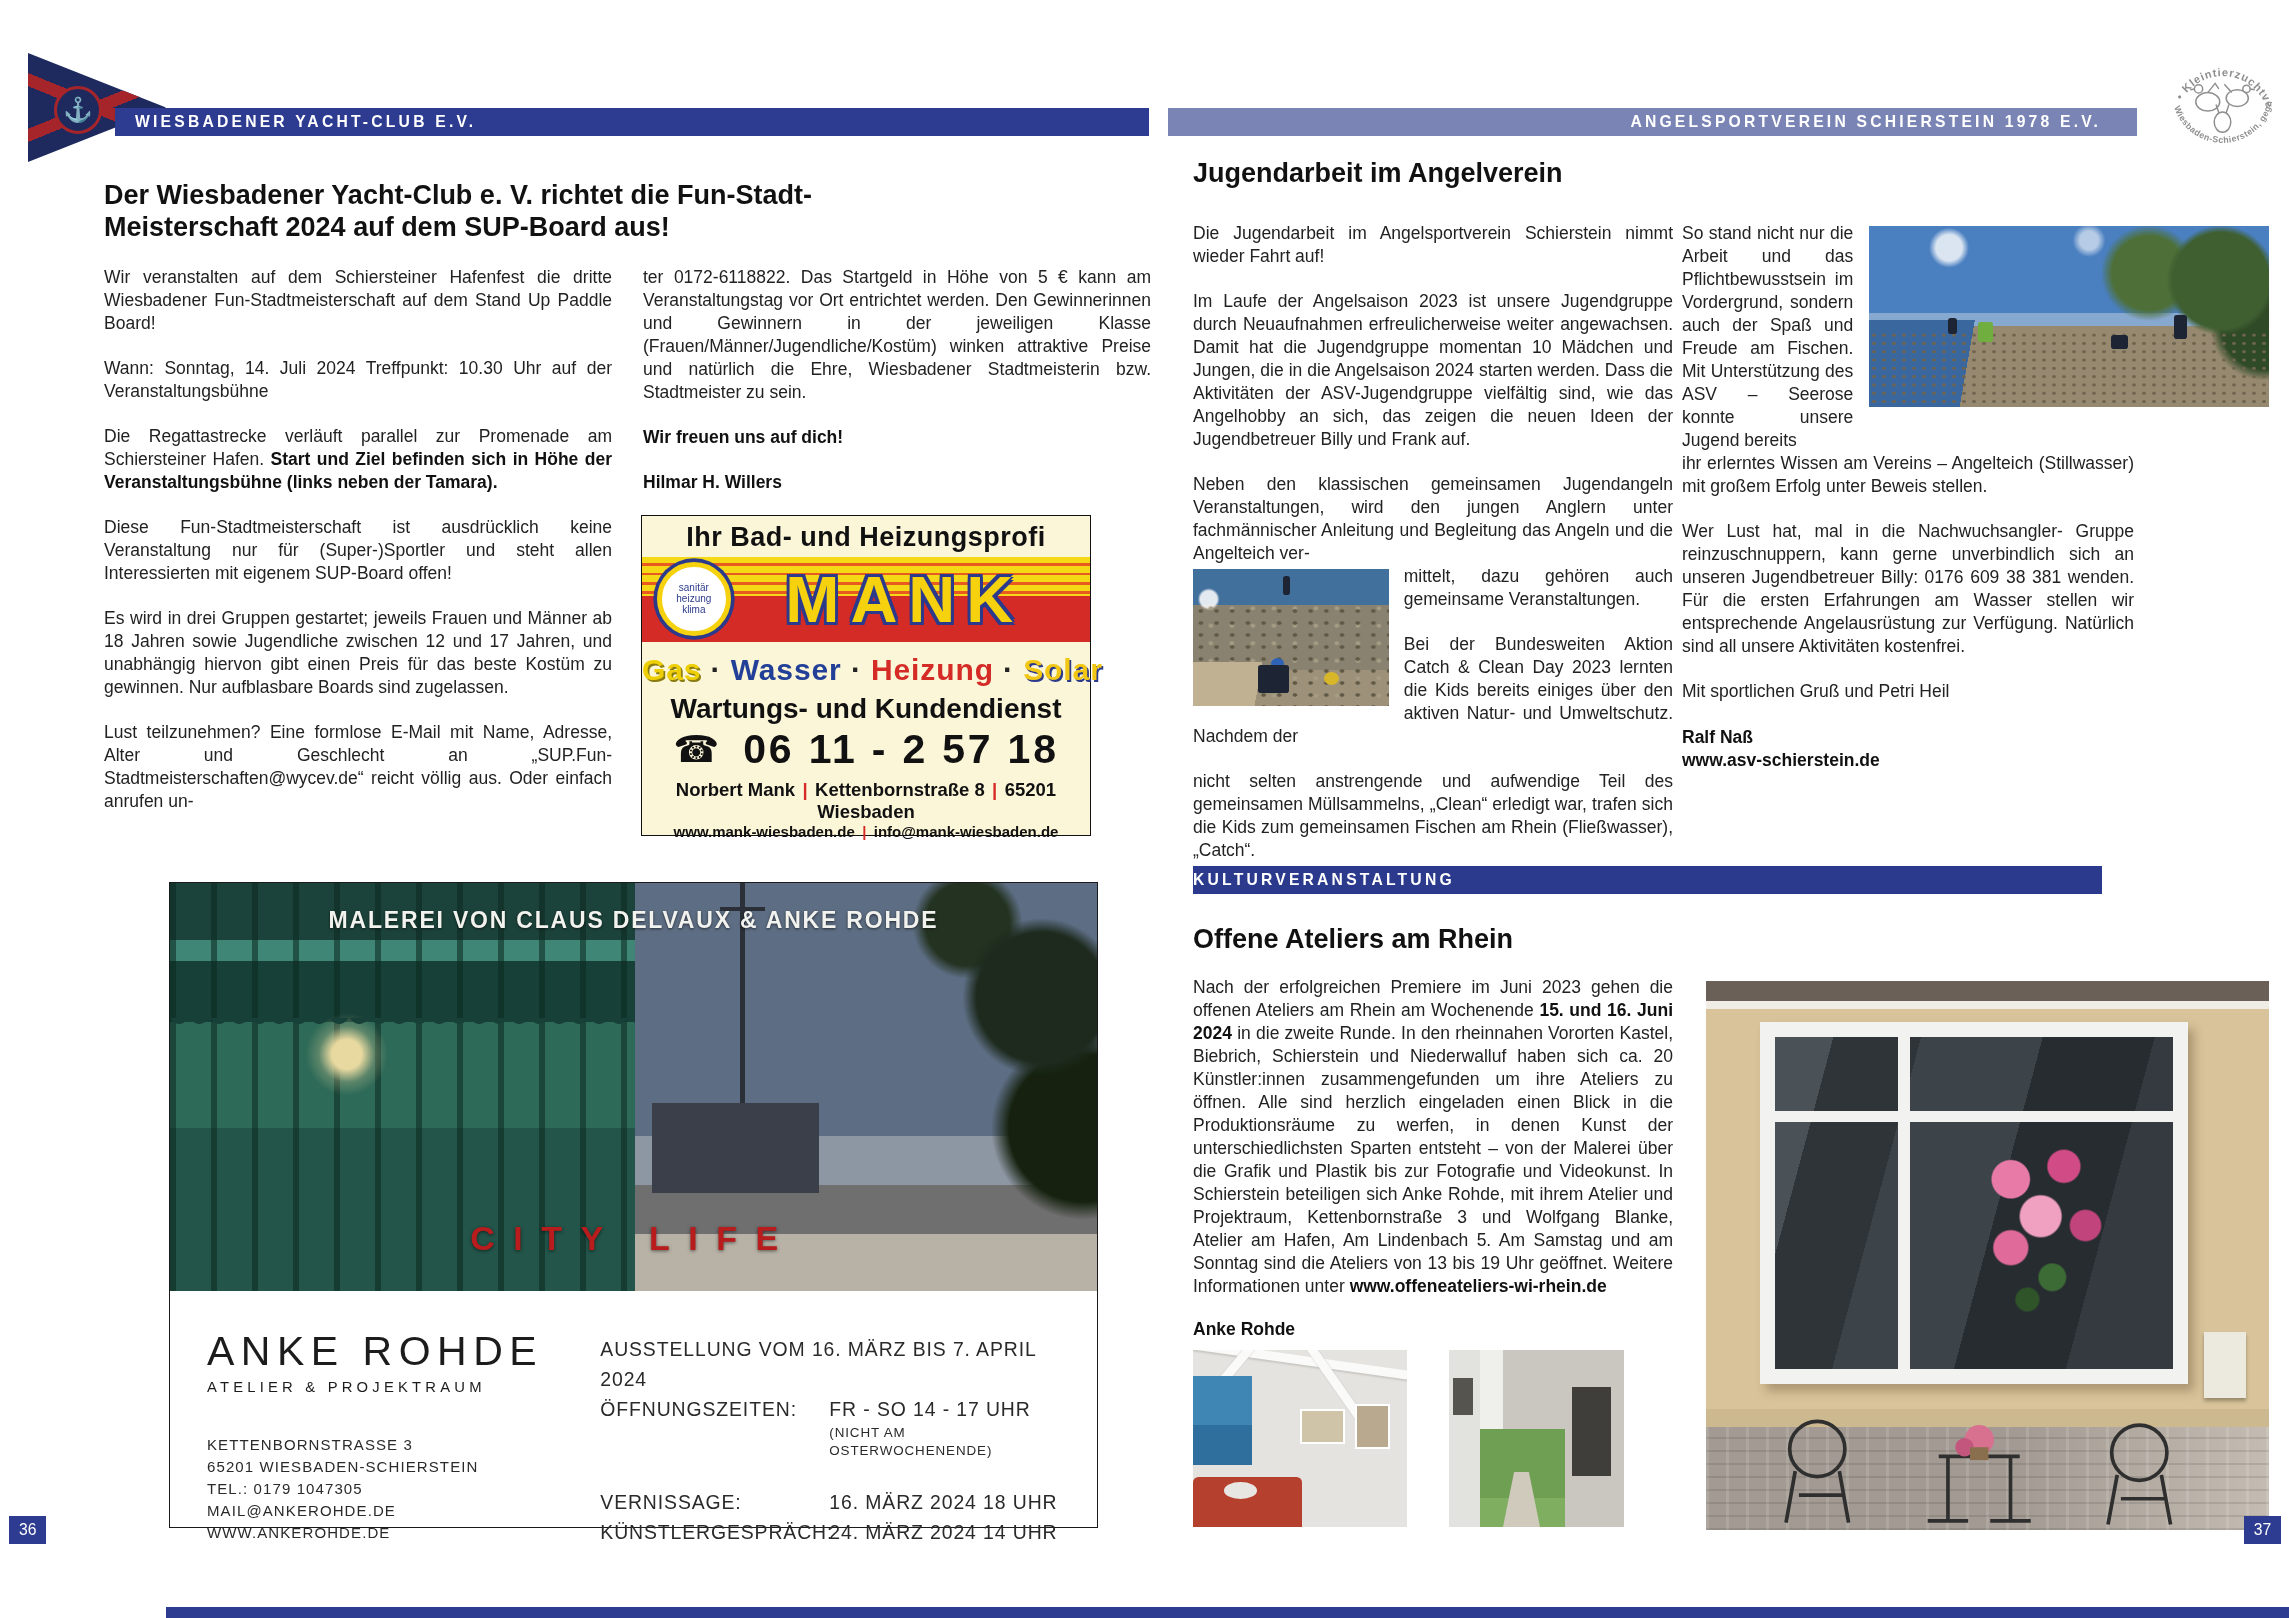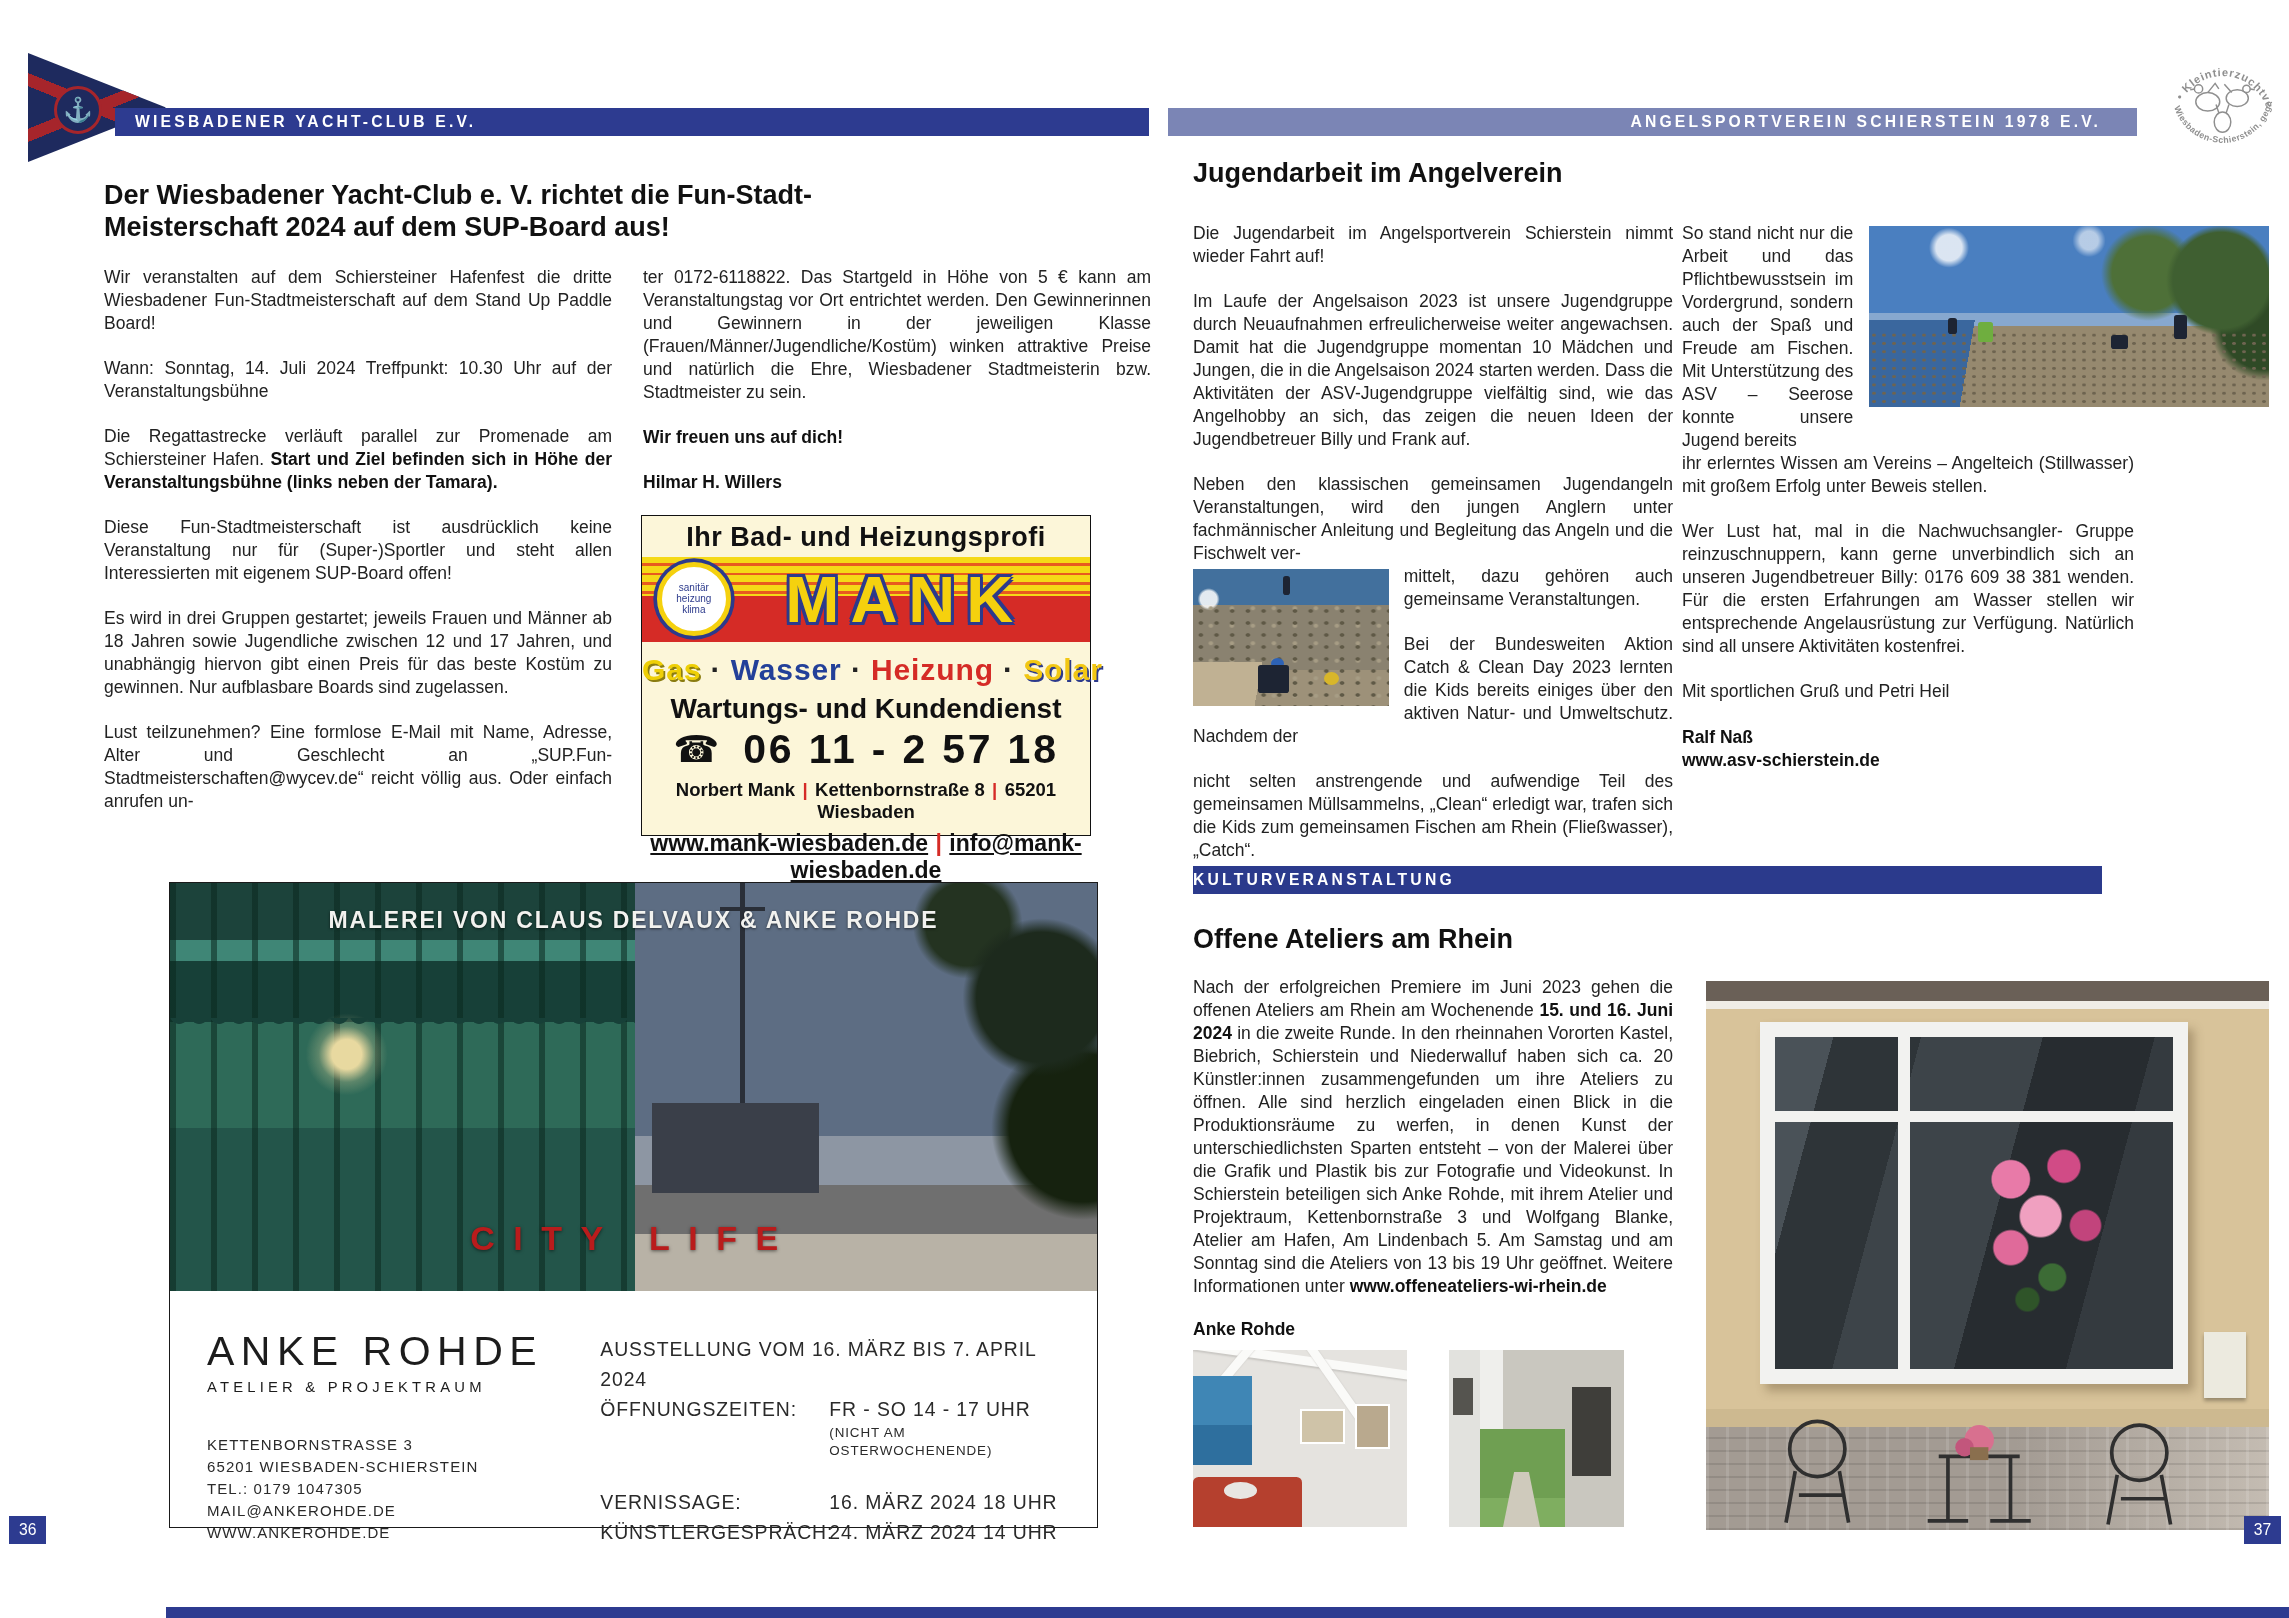--- a/index.html
+++ b/index.html
@@ -118,21 +118,21 @@
   .svc-gas{color:#eecf06;text-shadow:1.8px 1.8px 0 #8a7c10;}
   .svc-wasser{color:#234099;}
   .svc-heizung{color:#d52b26;}
   .svc-solar{color:#f2c713;text-shadow:1.8px 1.8px 0 #2c3a8c;}
   .mank-sub{font-size:28px;font-weight:bold;color:#111;margin-top:5.5px;}
   .mank-phone{display:flex;align-items:center;justify-content:center;gap:24px;margin-top:1.8px;}
   .mank-phone .glyph{font-size:37px;color:#111;}
   .mank-phone .num{font-size:41px;font-weight:bold;color:#111;letter-spacing:2.8px;}
   .mank-addr{font-size:18.5px;font-weight:bold;color:#111;margin-top:5.5px;}
   .mank-addr .sep{color:#d52b26;margin:0 7.4px;}
-  .mank-web{font-size:23px;font-weight:bold;color:#111;margin-top:7px;text-decoration:underline;}
+  .mank-web{font-size:15px;font-weight:bold;color:#111;margin-top:0;}
   
   .anke{position:absolute;left:169px;top:882px;width:929px;height:646px;border:1.8px solid #1a1a1a;
         box-sizing:border-box;background:#fff;}
   .anke-img{position:relative;width:100%;height:408px;overflow:hidden;}
   .anke-img .half-l{position:absolute;left:0;top:0;width:50.2%;height:100%;
      background:
        radial-gradient(circle at 38% 42%,#e8d9a0 0 14.8px,rgba(232,217,160,.25) 28px,transparent 41px),
        repeating-linear-gradient(90deg,rgba(10,40,30,.55) 0 5.5px,transparent 5.5px 41px),
        linear-gradient(180deg,#1c433b 0 14%,#3f8676 14% 19%,#174038 19% 34%,#2e6a58 34% 60%,#23554a 60%),
        #2e6a58;}
@@ -294,21 +294,21 @@
         </div>
       </div>
     </div>
   </div>
 
   <div class="title" style="left:1193px;top:157px;width:831px;">Jugendarbeit im Angelverein</div>
 
   <div class="body-col" style="left:1193px;top:222px;width:480px;">
     <p>Die Jugendarbeit im Angelsportverein Schierstein nimmt wieder Fahrt auf!</p>
     <p>Im Laufe der Angelsaison 2023 ist unsere Jugendgruppe durch Neuaufnahmen erfreulicherweise weiter angewachsen. Damit hat die Jugendgruppe momentan 10 Mädchen und Jungen, die in die Angelsaison 2024 starten werden. Dass die Aktivitäten der ASV-Jugendgruppe vielfältig sind, wie das Angelhobby an sich, das zeigen die neuen Ideen der Jugendbetreuer Billy und Frank auf.</p>
-    <p class="tight">Neben den klassischen gemeinsamen Jugendangeln Veranstaltungen, wird den jungen Anglern unter fachmännischer Anleitung und Begleitung das Angeln und die Fischwelt ver-</p>
+    <p class="tight">Neben den klassischen gemeinsamen Jugendangeln Veranstaltungen, wird den jungen Anglern unter fachmännischer Anleitung und Begleitung das Angeln und die Angelteich ver-</p>
     <div class="photo ph-rocks">
       <div class="speck"></div>
         <div class="pave"></div>
       <div class="fig" style="left:90px;top:7.4px;width:6.5px;height:18.5px;"></div>
       <div class="fig blue" style="left:78px;top:89px;width:13px;height:11px;"></div>
       <div class="fig" style="left:65px;top:96px;width:31px;height:28px;"></div>
       <div class="fig yellow" style="left:131px;top:103px;width:14.8px;height:13px;"></div>
     </div>
     <p style="margin-bottom:22px;">mittelt, dazu gehören auch gemeinsame Veranstaltungen.</p>
     <p>Bei der Bundesweiten Aktion Catch &amp; Clean Day 2023 lernten die Kids bereits einiges über den aktiven Natur- und Umweltschutz. Nachdem der</p>

